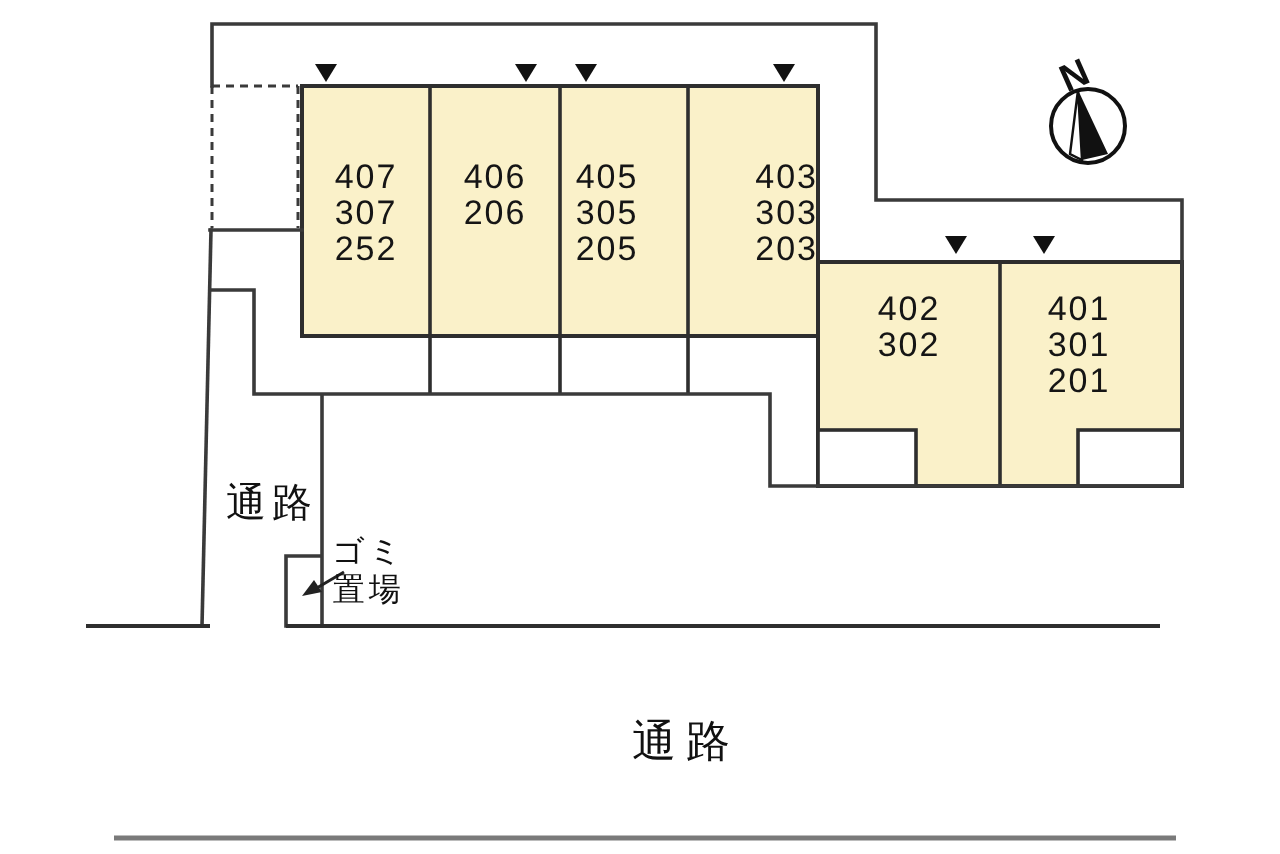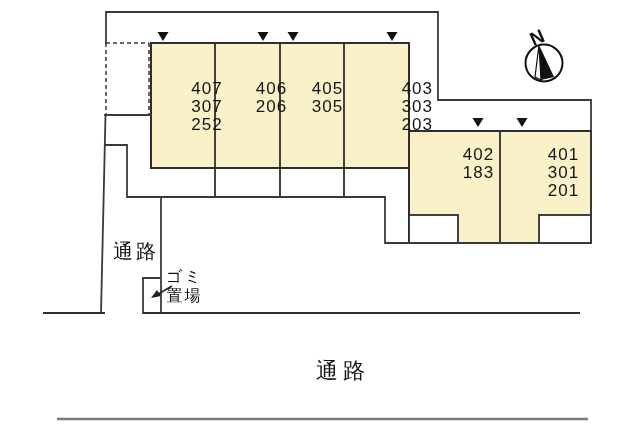--- a/index.html
+++ b/index.html
@@ -3,21 +3,21 @@
 <meta charset="utf-8">
 <style>
   html,body{margin:0;padding:0;background:#ffffff;}
   #stage{
     position:relative;width:640px;height:427px;background:#ffffff;overflow:hidden;
     font-family:"Liberation Sans","DejaVu Sans",sans-serif;
   }
   #plan-svg{position:absolute;left:0;top:0;}
   .unit-label{
     position:absolute;text-align:center;color:#151515;
-    font-size:17px;line-height:18px;letter-spacing:1px;font-weight:500;padding-left:24px;
+    font-size:17px;line-height:18px;letter-spacing:1px;font-weight:500;
   }
   .unit-label span{display:block;}
   .corridor-label{
     position:absolute;color:#111;font-size:20px;letter-spacing:3px;white-space:nowrap;
   }
   .road-label{
     position:absolute;color:#111;font-size:22px;letter-spacing:5px;white-space:nowrap;
   }
   .garbage-label{
     position:absolute;color:#111;font-size:16px;line-height:19px;letter-spacing:2px;white-space:nowrap;
@@ -96,30 +96,31 @@
     <span>307</span>
     <span>252</span>
   </div>
   <div class="unit-label" style="left:215px;top:80px;width:65px;">
     <span>406</span>
     <span>206</span>
   </div>
   <div class="unit-label" style="left:280px;top:80px;width:47px;">
     <span>405</span>
     <span>305</span>
+    <span>205</span>
   </div>
   <div class="unit-label" style="left:344px;top:80px;width:65px;text-align:right;">
     <span>403</span>
     <span>303</span>
     <span>203</span>
   </div>
 
   <div class="unit-label" style="left:409px;top:146px;width:91px;">
     <span>402</span>
-    <span>183</span>
+    <span>302</span>
   </div>
   <div class="unit-label" style="left:500px;top:146px;width:79px;">
     <span>401</span>
     <span>301</span>
     <span>201</span>
   </div>
 
   <div class="corridor-label" style="left:113px;top:238px;">通路</div>
 
   <div class="road-label" style="left:316px;top:356px;">通路</div>

